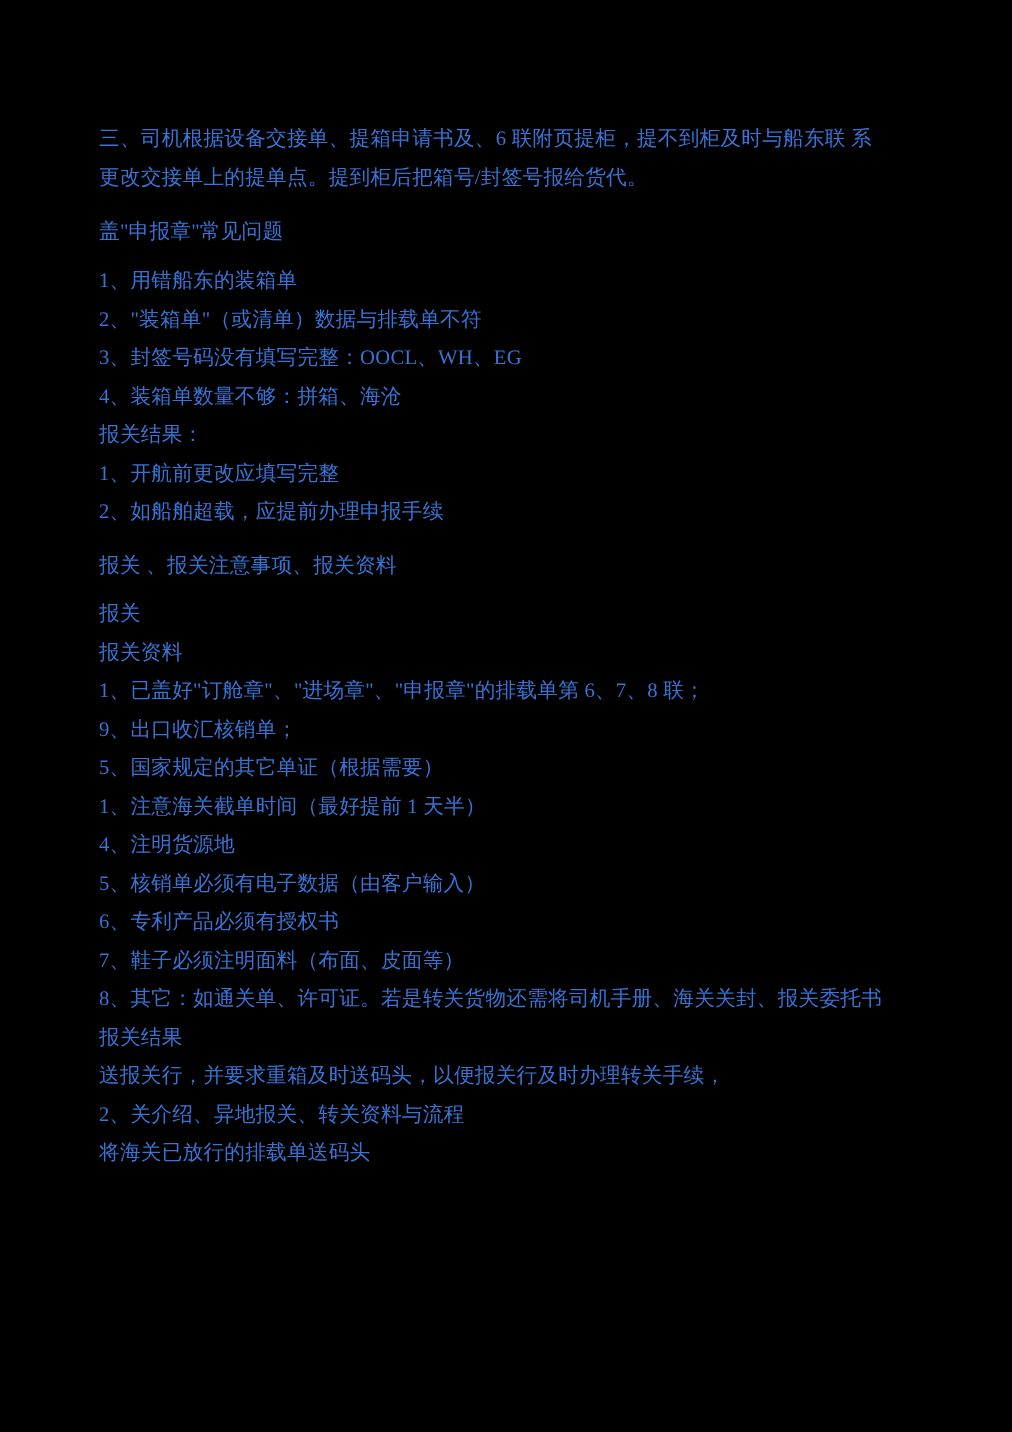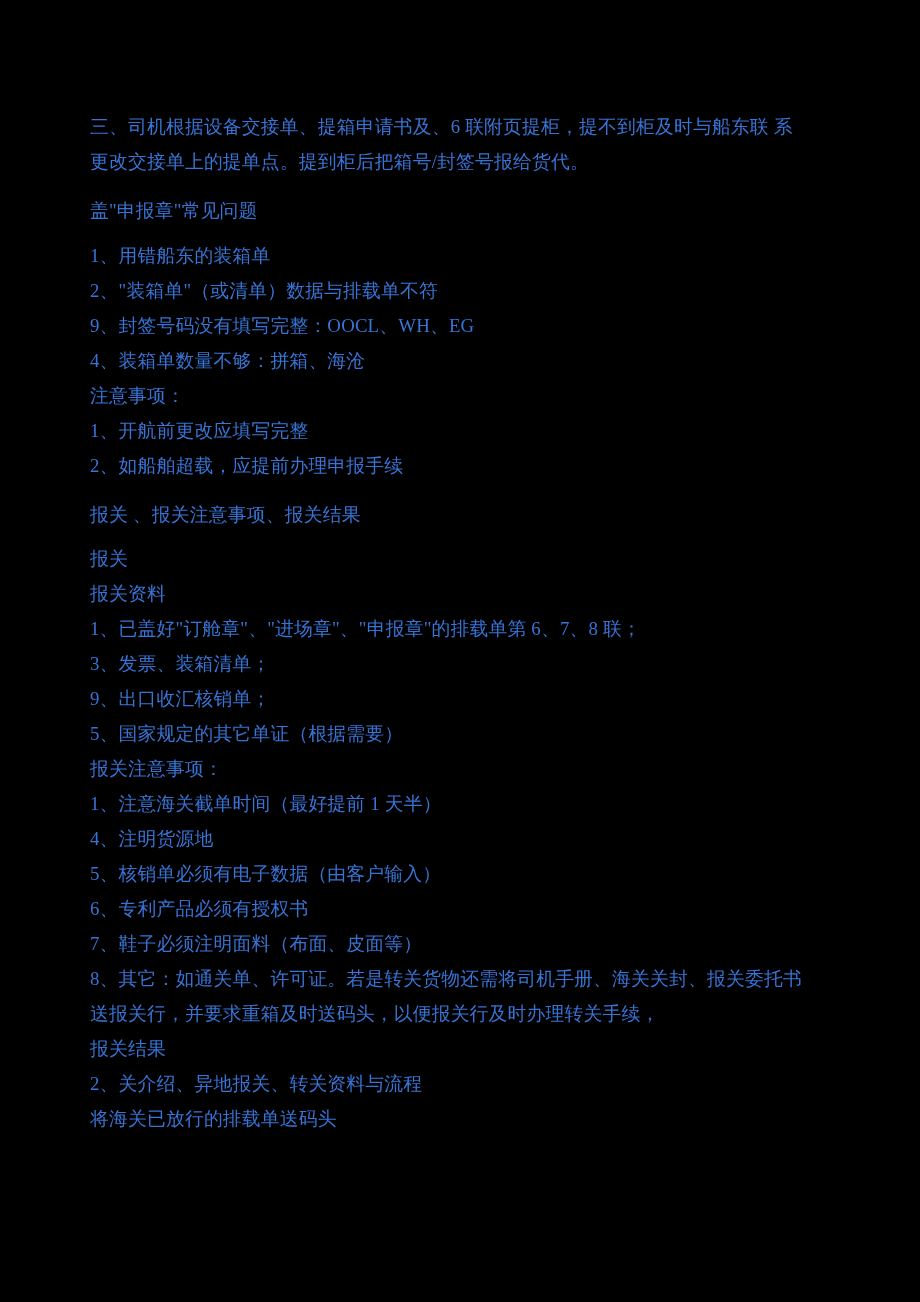--- a/index.html
+++ b/index.html
@@ -37,43 +37,41 @@
   <p>更改交接单上的提单点。提到柜后把箱号/封签号报给货代。</p>
 
   <div class="spacer-md"></div>
 
   <p>盖"申报章"常见问题</p>
 
   <div class="spacer-sm"></div>
 
   <p>1、用错船东的装箱单</p>
   <p>2、"装箱单"（或清单）数据与排载单不符</p>
-  <p>9、封签号码没有填写完整：OOCL、WH、EG</p>
+  <p>3、封签号码没有填写完整：OOCL、WH、EG</p>
   <p>4、装箱单数量不够：拼箱、海沧</p>
-  <p>注意事项：</p>
+  <p>报关结果：</p>
   <p>1、开航前更改应填写完整</p>
   <p>2、如船舶超载，应提前办理申报手续</p>
 
   <div class="spacer-md"></div>
 
-  <p>报关 、报关注意事项、报关结果</p>
+  <p>报关 、报关注意事项、报关资料</p>
 
   <div class="spacer-sm"></div>
 
   <p>报关</p>
   <p>报关资料</p>
   <p>1、已盖好"订舱章"、"进场章"、"申报章"的排载单第 6、7、8 联；</p>
-  <p>3、发票、装箱清单；</p>
   <p>9、出口收汇核销单；</p>
   <p>5、国家规定的其它单证（根据需要）</p>
-  <p>报关注意事项：</p>
   <p>1、注意海关截单时间（最好提前 1 天半）</p>
   <p>4、注明货源地</p>
   <p>5、核销单必须有电子数据（由客户输入）</p>
   <p>6、专利产品必须有授权书</p>
   <p>7、鞋子必须注明面料（布面、皮面等）</p>
   <p class="just">8、其它：如通关单、许可证。若是转关货物还需将司机手册、海关关封、报关委托书</p>
+  <p>报关结果</p>
   <p>送报关行，并要求重箱及时送码头，以便报关行及时办理转关手续，</p>
-  <p>报关结果</p>
   <p>2、关介绍、异地报关、转关资料与流程</p>
   <p>将海关已放行的排载单送码头</p>
 
 </div>
 
 </body></html>

